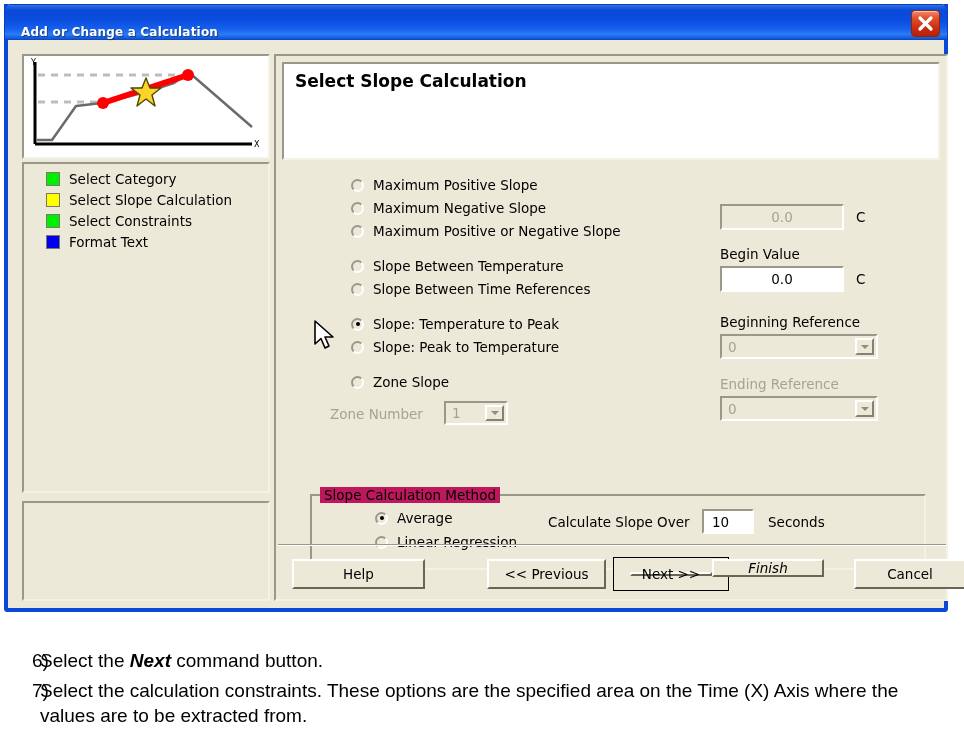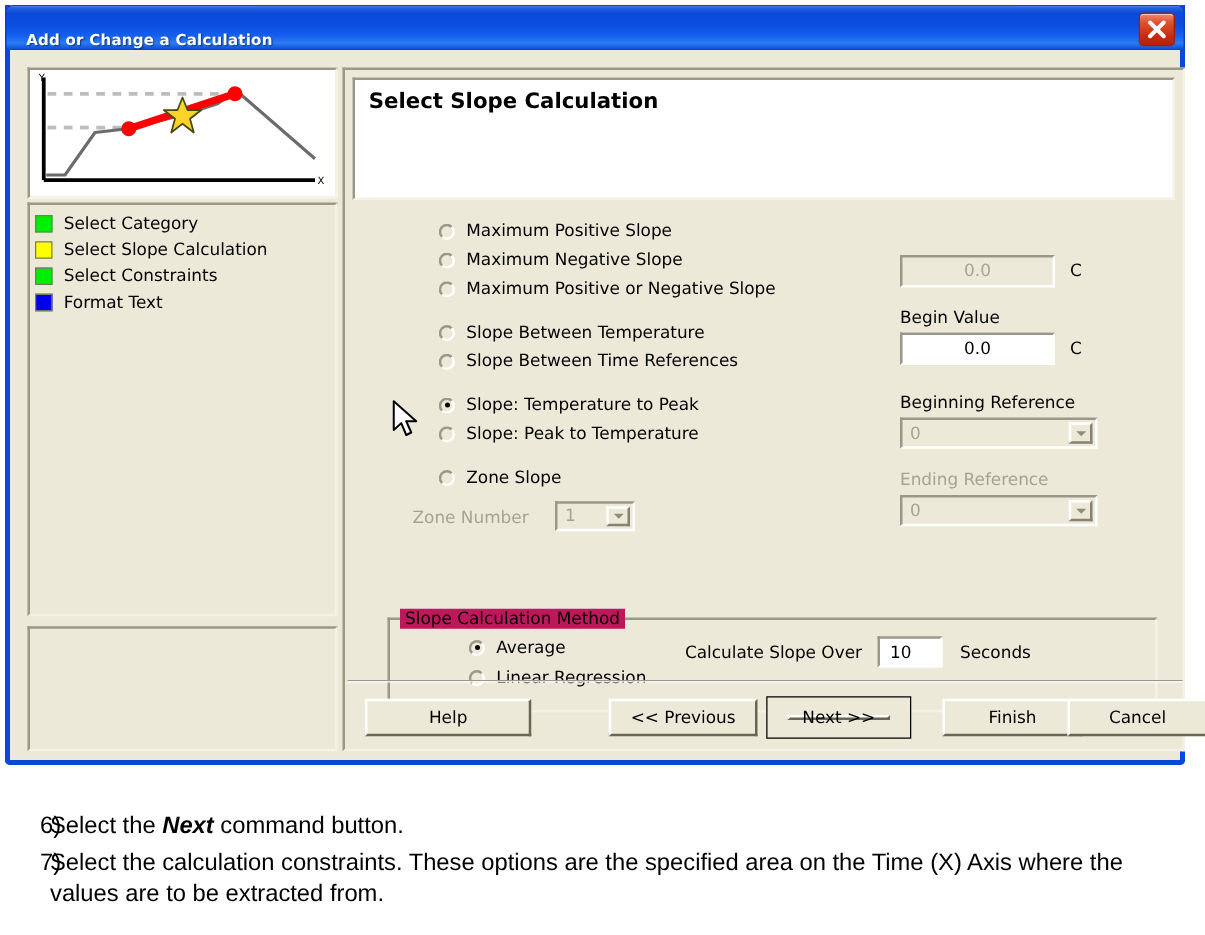--- a/index.html
+++ b/index.html
@@ -69,21 +69,21 @@
   #thumbbox svg { display: block; }
 
   #stepslist {
     position: absolute;
     left: 14px; top: 158px;
     width: 248px; height: 331px;
     background: #ece9d8;
     border: 2px solid;
     border-color: #9a9888 #f4f2e6 #f4f2e6 #9a9888;
     box-sizing: border-box;
-    padding: 4px 0 0 4px;
+    padding: 4px 0 0 22px;
     overflow: hidden;
   }
   .step {
     display: flex;
     align-items: center;
     height: 21px;
     font-size: 13.5px;
     color: #000;
   }
   .swatch {
@@ -470,21 +470,21 @@
       <span>Help</span>
     </div>
     <div class="btn" style="left:211px; top:503px; width:119px; height:30px;">
       <span>&lt;&lt; Previous</span>
     </div>
     <div class="btn default" style="left:337px; top:501px; width:116px; height:34px;">
       <span class="inner">
           <span>Next &gt;&gt;</span>
         </span>
     </div>
-    <div class="btn" style="left:478px; top:503px; width:112px; height:30px;">
+    <div class="btn" style="left:436px; top:503px; width:112px; height:18px;font-style:italic;">
       <span>Finish</span>
     </div>
     <div class="btn" style="left:578px; top:503px; width:112px; height:30px;">
       <span>Cancel</span>
     </div>
 
   </div>
 </div>
 
 <div id="titlebar">

